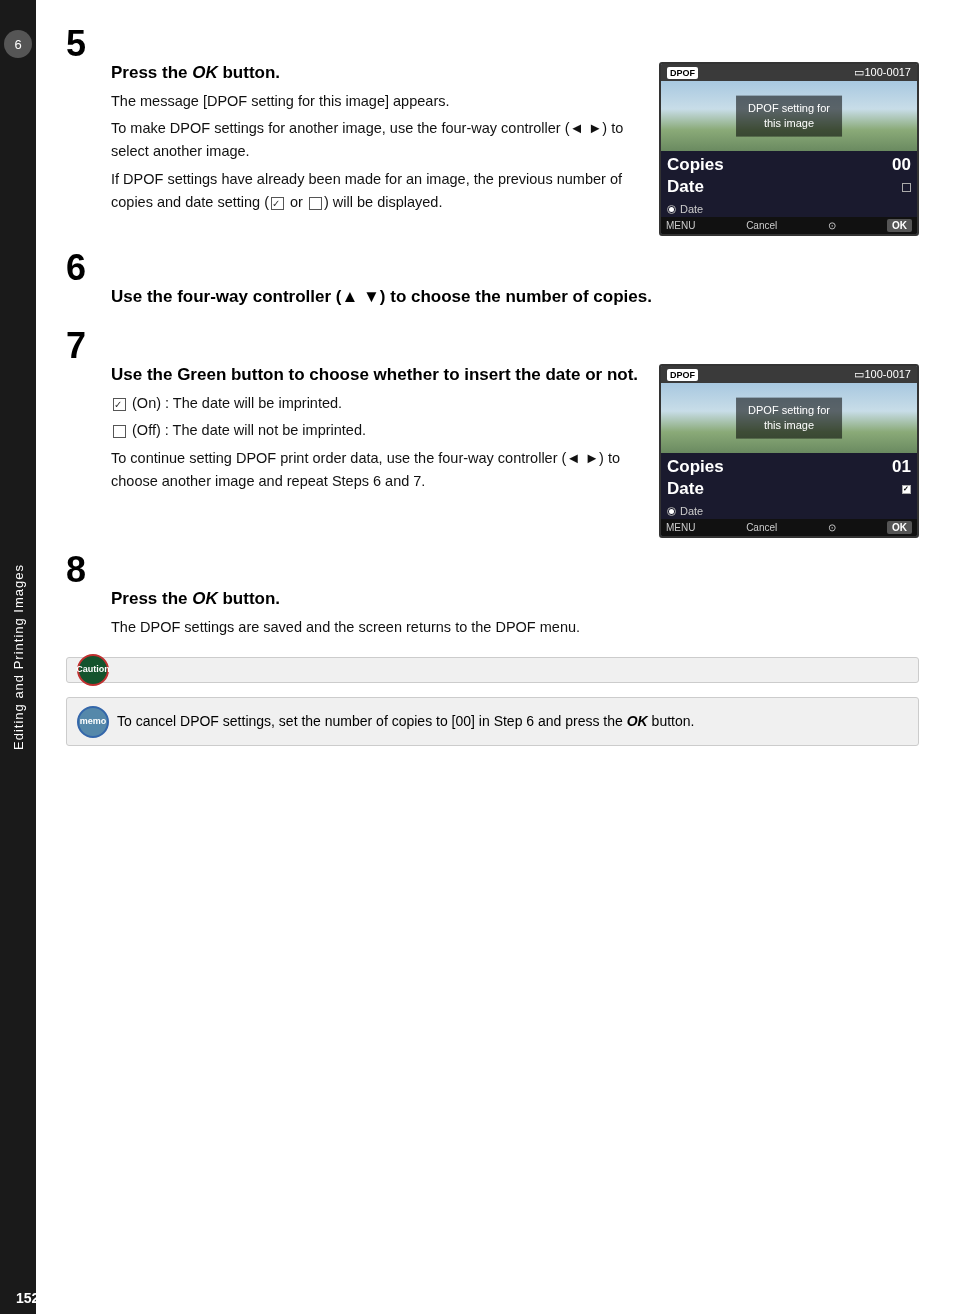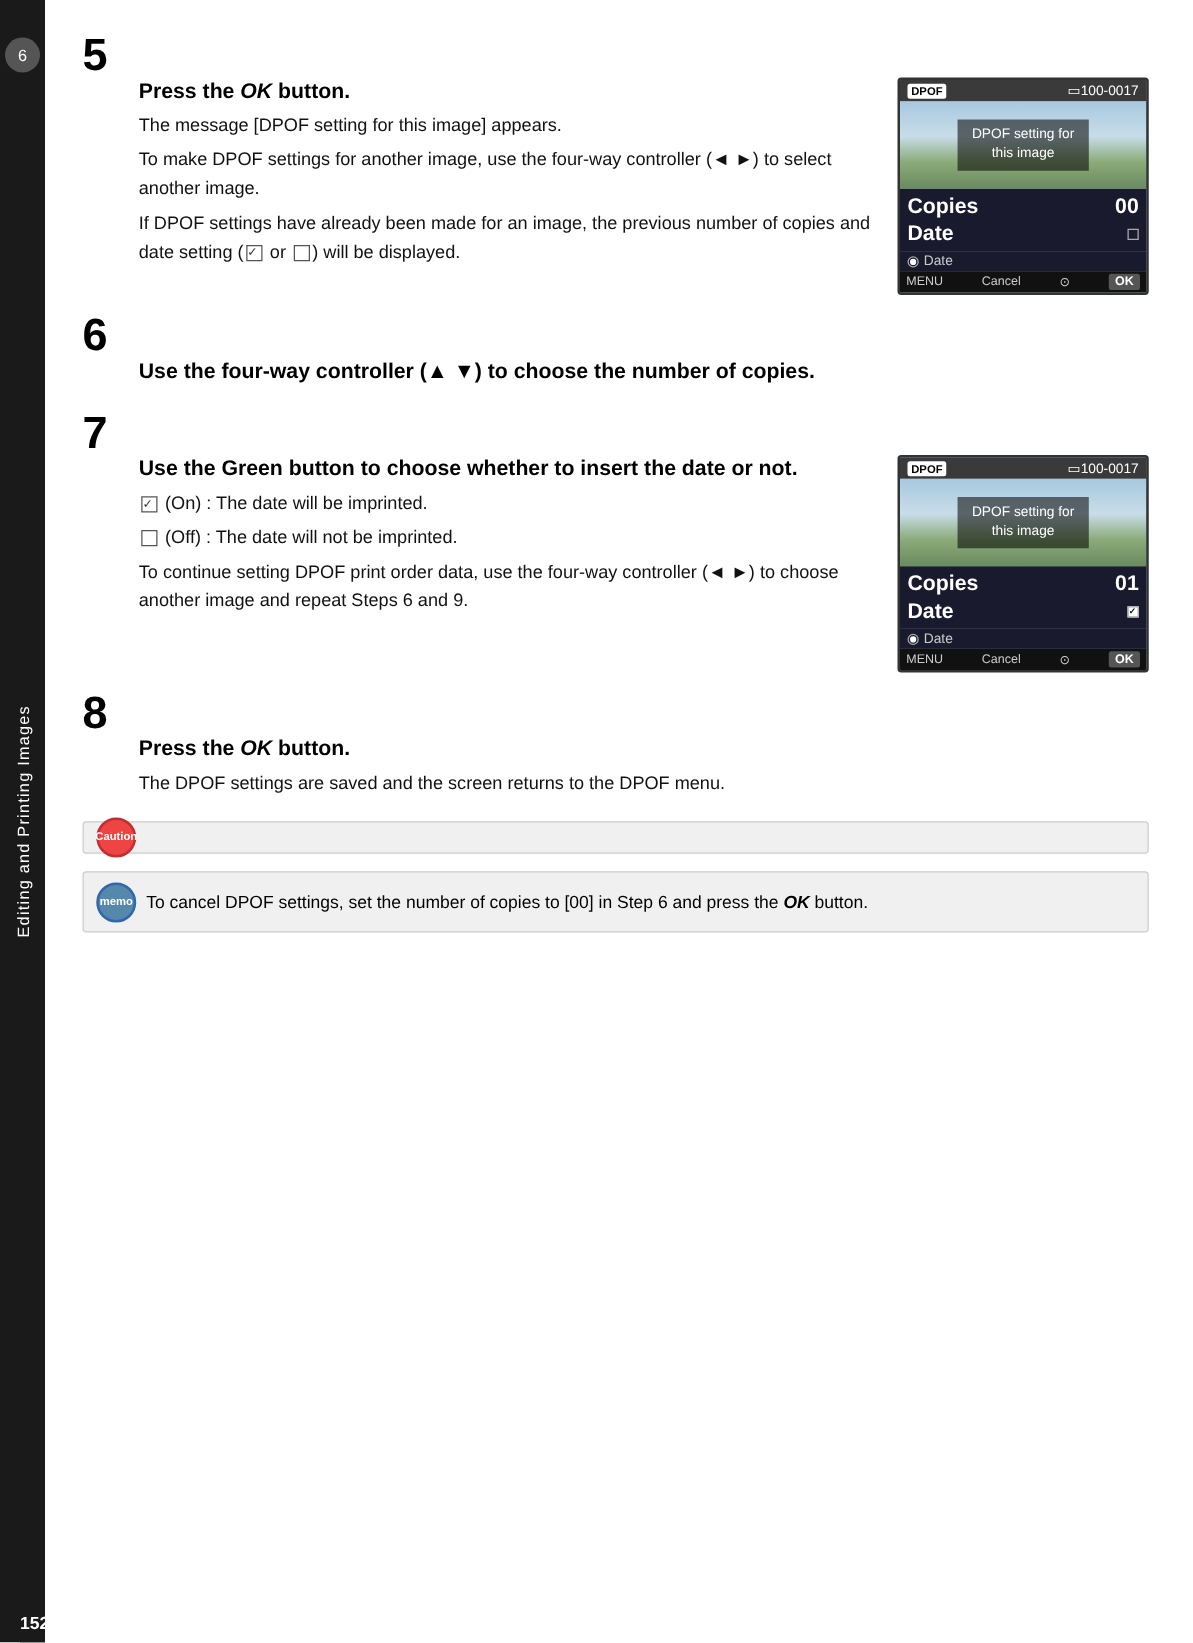--- a/index.html
+++ b/index.html
@@ -112,21 +112,21 @@
     }
     .step-text-area {
       flex: 1;
     }
     .step-image-area {
       flex-shrink: 0;
     }
 
     
     .camera-screen {
-      width: 201px;
+      width: 260px;
       background: #7a9ab5;
       border: 2px solid #333;
       border-radius: 3px;
       overflow: hidden;
       font-size: 11px;
     }
     .cam-top-bar {
       background: #3a3a3a;
       color: #fff;
       display: flex;
@@ -262,21 +262,21 @@
       display: flex;
       align-items: center;
       justify-content: center;
       font-size: 9px;
       font-weight: bold;
       text-align: center;
       line-height: 1.1;
       color: #fff;
     }
     .note-icon.caution {
-      background: #ef4444;
+      background: #14532d;
       border: 2px solid #c03030;
     }
     .note-icon.memo {
       background: #5588aa;
       border: 2px solid #3366aa;
     }
 
     
     .inline-check {
       display: inline-block;
@@ -372,21 +372,21 @@
 
   <div class="step-row">
     <div class="step-number">7</div>
     <div class="step-content">
       <div class="step-with-image">
         <div class="step-text-area">
           <div class="step-title">Use the Green button to choose whether to insert the date or not.</div>
           <div class="step-body">
             <p><span class="inline-check checked"></span> (On) :  The date will be imprinted.</p>
             <p><span class="inline-check empty"></span> (Off) :  The date will not be imprinted.</p>
-            <p>To continue setting DPOF print order data, use the four-way controller (◄ ►) to choose another image and repeat Steps 6 and 9.</p>
+            <p>To continue setting DPOF print order data, use the four-way controller (◄ ►) to choose another image and repeat Steps 6 and 7.</p>
           </div>
         </div>
         <div class="step-image-area">
 
           <div class="camera-screen">
             <div class="cam-top-bar">
               <span class="dpof-icon">DPOF</span>
               <span>▭<span>100-0017</span></span>
             </div>
             <div class="cam-image-area">

